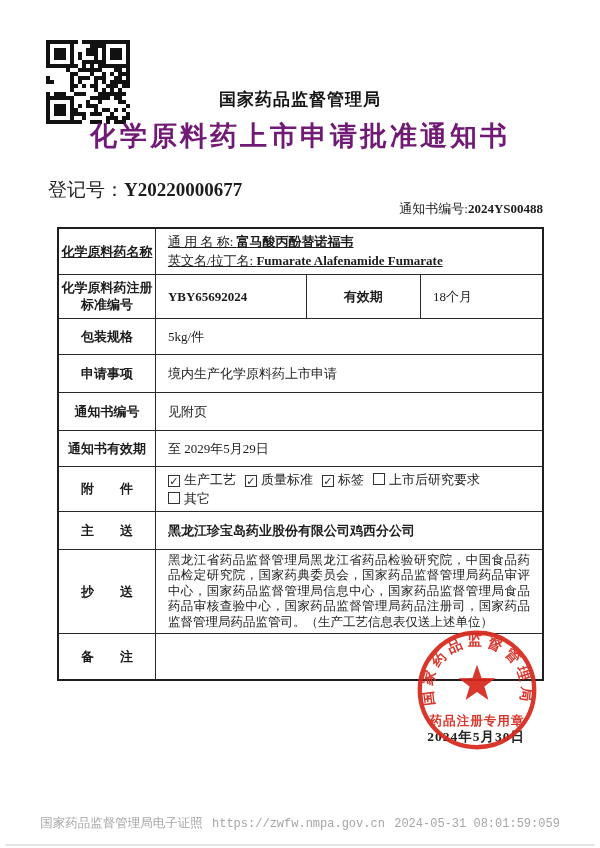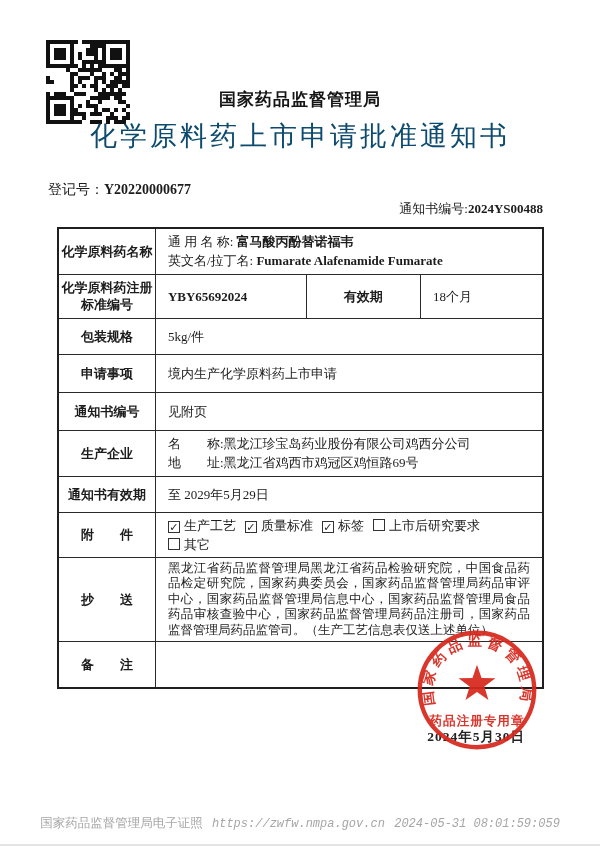--- a/index.html
+++ b/index.html
@@ -1,66 +1,67 @@
 <!DOCTYPE html>
 <html><head>
 <meta charset="utf-8">
 <style>
   * { margin:0; padding:0; box-sizing:border-box; }
   html,body { background:#ffffff; }
   .page {
     position:relative; width:600px; height:848px; background:#fff;
     font-family:"Liberation Serif","DejaVu Serif",serif; color:#1c1c1c;
     overflow:hidden;
+    border-radius:14px;
   }
   .qr { position:absolute; left:46px; top:40px; width:84px; height:84px; }
   .agency {
     position:absolute; top:88px; left:0; width:100%; text-align:center;
     font-family:"Liberation Sans","DejaVu Sans",sans-serif;
     font-size:17px; font-weight:bold; letter-spacing:1px; color:#151515;
   }
   .doc-title {
     position:absolute; top:118px; left:0; width:100%; text-align:center;
-    font-size:27px; font-weight:400; letter-spacing:3px; color:#0c4a6e;
-  }
-  .meta { position:absolute; left:48px; top:179px; font-size:14px; line-height:21px; }
+    font-size:27px; font-weight:700; letter-spacing:3px; color:#701a75;
+  }
+  .meta { position:absolute; left:48px; top:179px; font-size:19px; line-height:21px; }
   .meta .num { font-weight:bold; }
   .notice-no { position:absolute; right:57px; top:200px; font-size:13px; }
   .notice-no .num { font-weight:bold; }
 
   table.doc {
     position:absolute; left:57px; top:227px; width:487px;
     border-collapse:collapse; table-layout:fixed;
     border:2px solid #1f1f1f;
   }
   table.doc td { border:1.5px solid #2a2a2a; vertical-align:middle; }
   td.lbl { text-align:center; font-weight:bold; font-size:13px; padding:2px 1px; line-height:17px; }
   td.val { font-size:13px; padding:3px 12px; line-height:19px; }
   td.val .code { font-weight:600; }
-  .r1 { height:46px; } .r2 { height:44px;padding-left:20px; } .r3 { height:36px; }
+  .r1 { height:46px;text-decoration:underline; } .r2 { height:44px;padding-left:20px; } .r3 { height:36px; }
   .r4 { height:38px; } .r5 { height:38px; } .r6 { height:46px; }
   .r7 { height:36px; } .r8 { height:40px; } .r9 { height:38px; }
   .r10 { height:68px; } .r11 { height:46px; }
   .cc-text { font-size:12.5px; line-height:15.5px; text-align:justify; display:block; }
   .att-item { margin-right:9px; white-space:nowrap; font-size:13px; }
   .cbx {
     display:inline-block; width:12px; height:12px; border:1.5px solid #333;
     margin-right:4px; vertical-align:-1px; font-size:11px; line-height:11px;
     text-align:center; font-family:"DejaVu Sans",sans-serif; color:#222;
   }
   .seal { position:absolute; left:413px; top:626px; width:128px; height:128px; z-index:3; opacity:.93; }
   .seal-date {
     position:absolute; left:406px; top:728px; width:140px; z-index:2;
     text-align:center; font-size:13.5px; font-weight:bold; letter-spacing:1px; color:#222;
   }
   .footer {
     position:absolute; bottom:16px; left:0; width:100%;
     text-align:center; color:#a6a6a6; font-size:12.5px;
   }
-  .footer .mono { font-family:"Liberation Mono","DejaVu Sans Mono",monospace; font-size:12px;font-style:italic; }
+  .footer .mono { font-family:"Liberation Mono","DejaVu Sans Mono",monospace; font-size:12px; }
   .page-edge { position:absolute; bottom:2px; left:0; width:100%; height:2px; background:#e4e4e4; }
 </style>
 </head>
 <body>
 
 <div class="page">
 
   <div class="qr"><svg viewBox="0 0 84 84" width="84" height="84" shape-rendering="crispEdges">
         <rect x="28" y="0" width="4" height="4" fill="#111"></rect>
         <rect x="36" y="0" width="4" height="4" fill="#111"></rect>
@@ -248,34 +249,31 @@
       <td class="val" colspan="3">5kg/件</td>
     </tr>
     <tr class="r4">
       <td class="lbl">申请事项</td>
       <td class="val" colspan="3">境内生产化学原料药上市申请</td>
     </tr>
     <tr class="r5">
       <td class="lbl">通知书编号</td>
       <td class="val" colspan="3">见附页</td>
     </tr>
-    <tr class="r6">
-      <td class="lbl">生产企业</td>
-      <td class="val" colspan="3">
-        <div><span>名　　称:</span><span>黑龙江珍宝岛药业股份有限公司鸡西分公司</span></div>
-        <div><span>地　　址:</span><span>黑龙江省鸡西市鸡冠区鸡恒路69号</span></div>
-      </td>
-    </tr>
     <tr class="r7">
       <td class="lbl">通知书有效期</td>
       <td class="val" colspan="3">至 2029年5月29日</td>
     </tr>
     <tr class="r8">
       <td class="lbl">附　　件</td>
       <td class="val" colspan="3"><span class="att-item"><span class="cbx">✓</span><span>生产工艺</span></span><span class="att-item"><span class="cbx">✓</span><span>质量标准</span></span><span class="att-item"><span class="cbx">✓</span><span>标签</span></span><span class="att-item"><span class="cbx"></span><span>上市后研究要求</span></span><span class="att-item"><span class="cbx"></span><span>其它</span></span></td>
+    </tr>
+    <tr class="r9">
+      <td class="lbl">主　　送</td>
+      <td class="val" colspan="3" style="font-weight:600">黑龙江珍宝岛药业股份有限公司鸡西分公司</td>
     </tr>
     <tr class="r10">
       <td class="lbl">抄　　送</td>
       <td class="val" colspan="3">
             <span class="cc-text">黑龙江省药品监督管理局黑龙江省药品检验研究院，中国食品药品检定研究院，国家药典委员会，国家药品监督管理局药品审评中心，国家药品监督管理局信息中心，国家药品监督管理局食品药品审核查验中心，国家药品监督管理局药品注册司，国家药品监督管理局药品监管司。（生产工艺信息表仅送上述单位）</span>
           </td>
     </tr>
     <tr class="r11">
       <td class="lbl">备　　注</td>
       <td class="val" colspan="3"></td>

